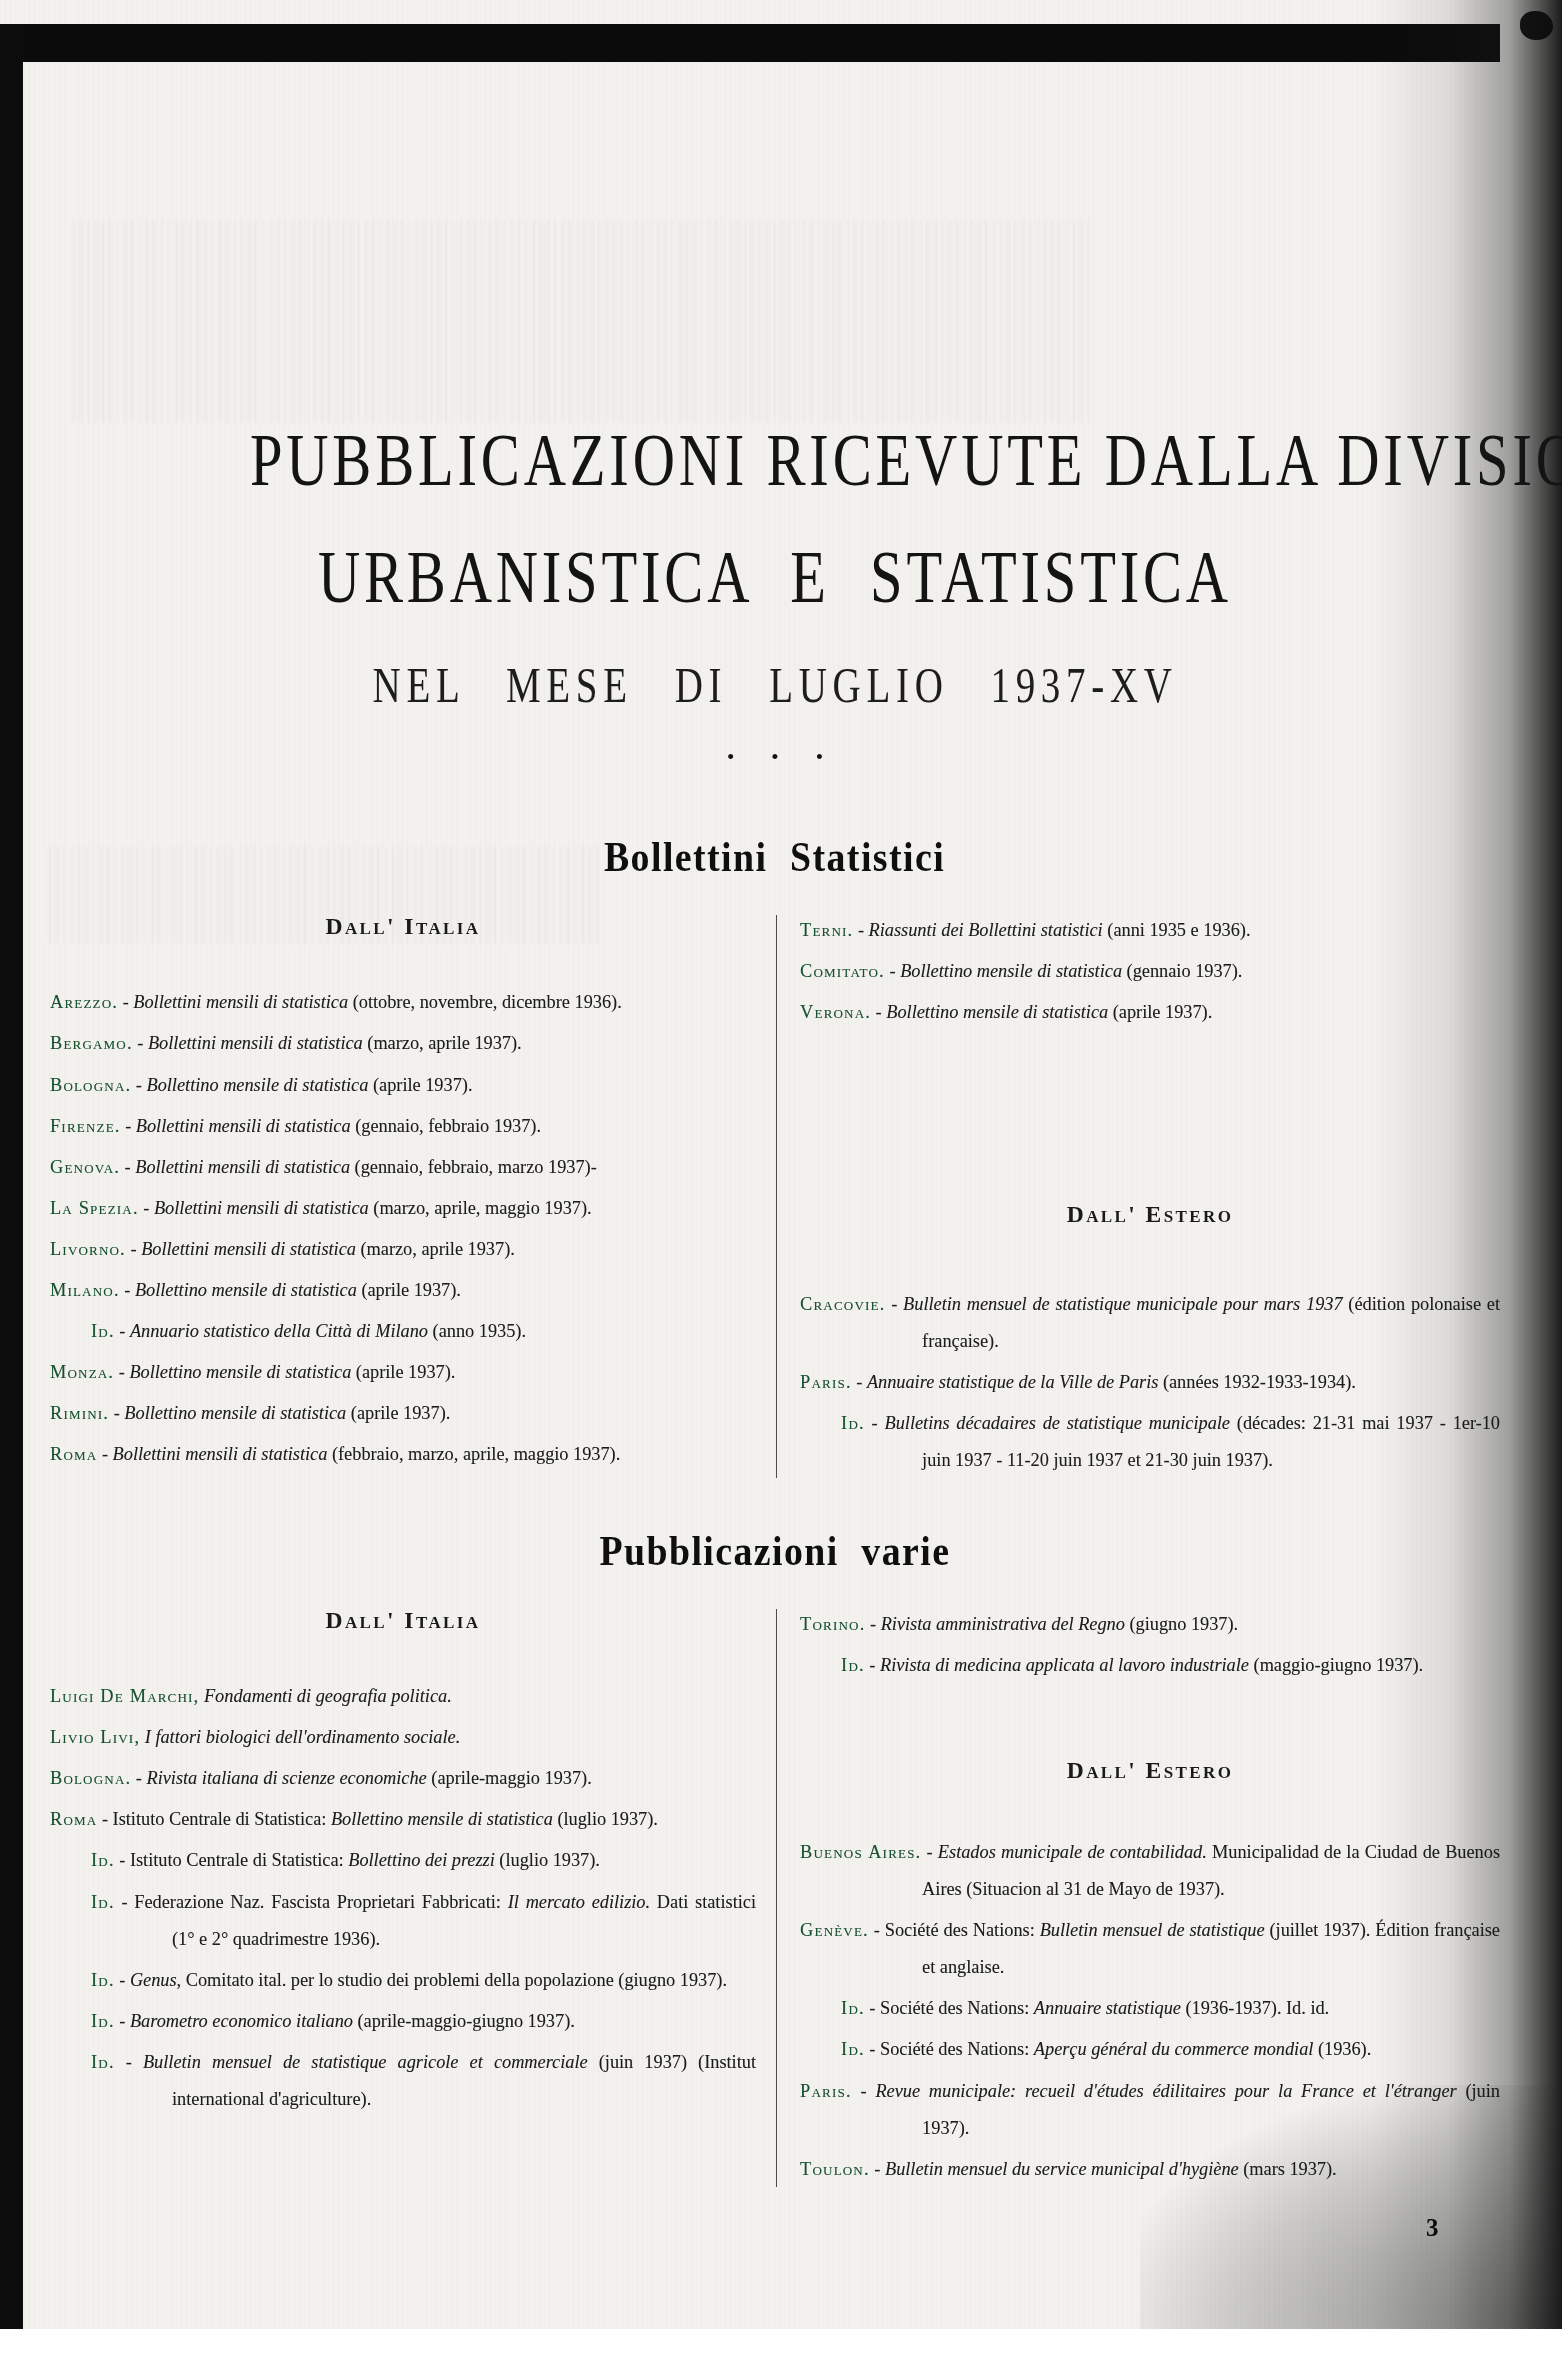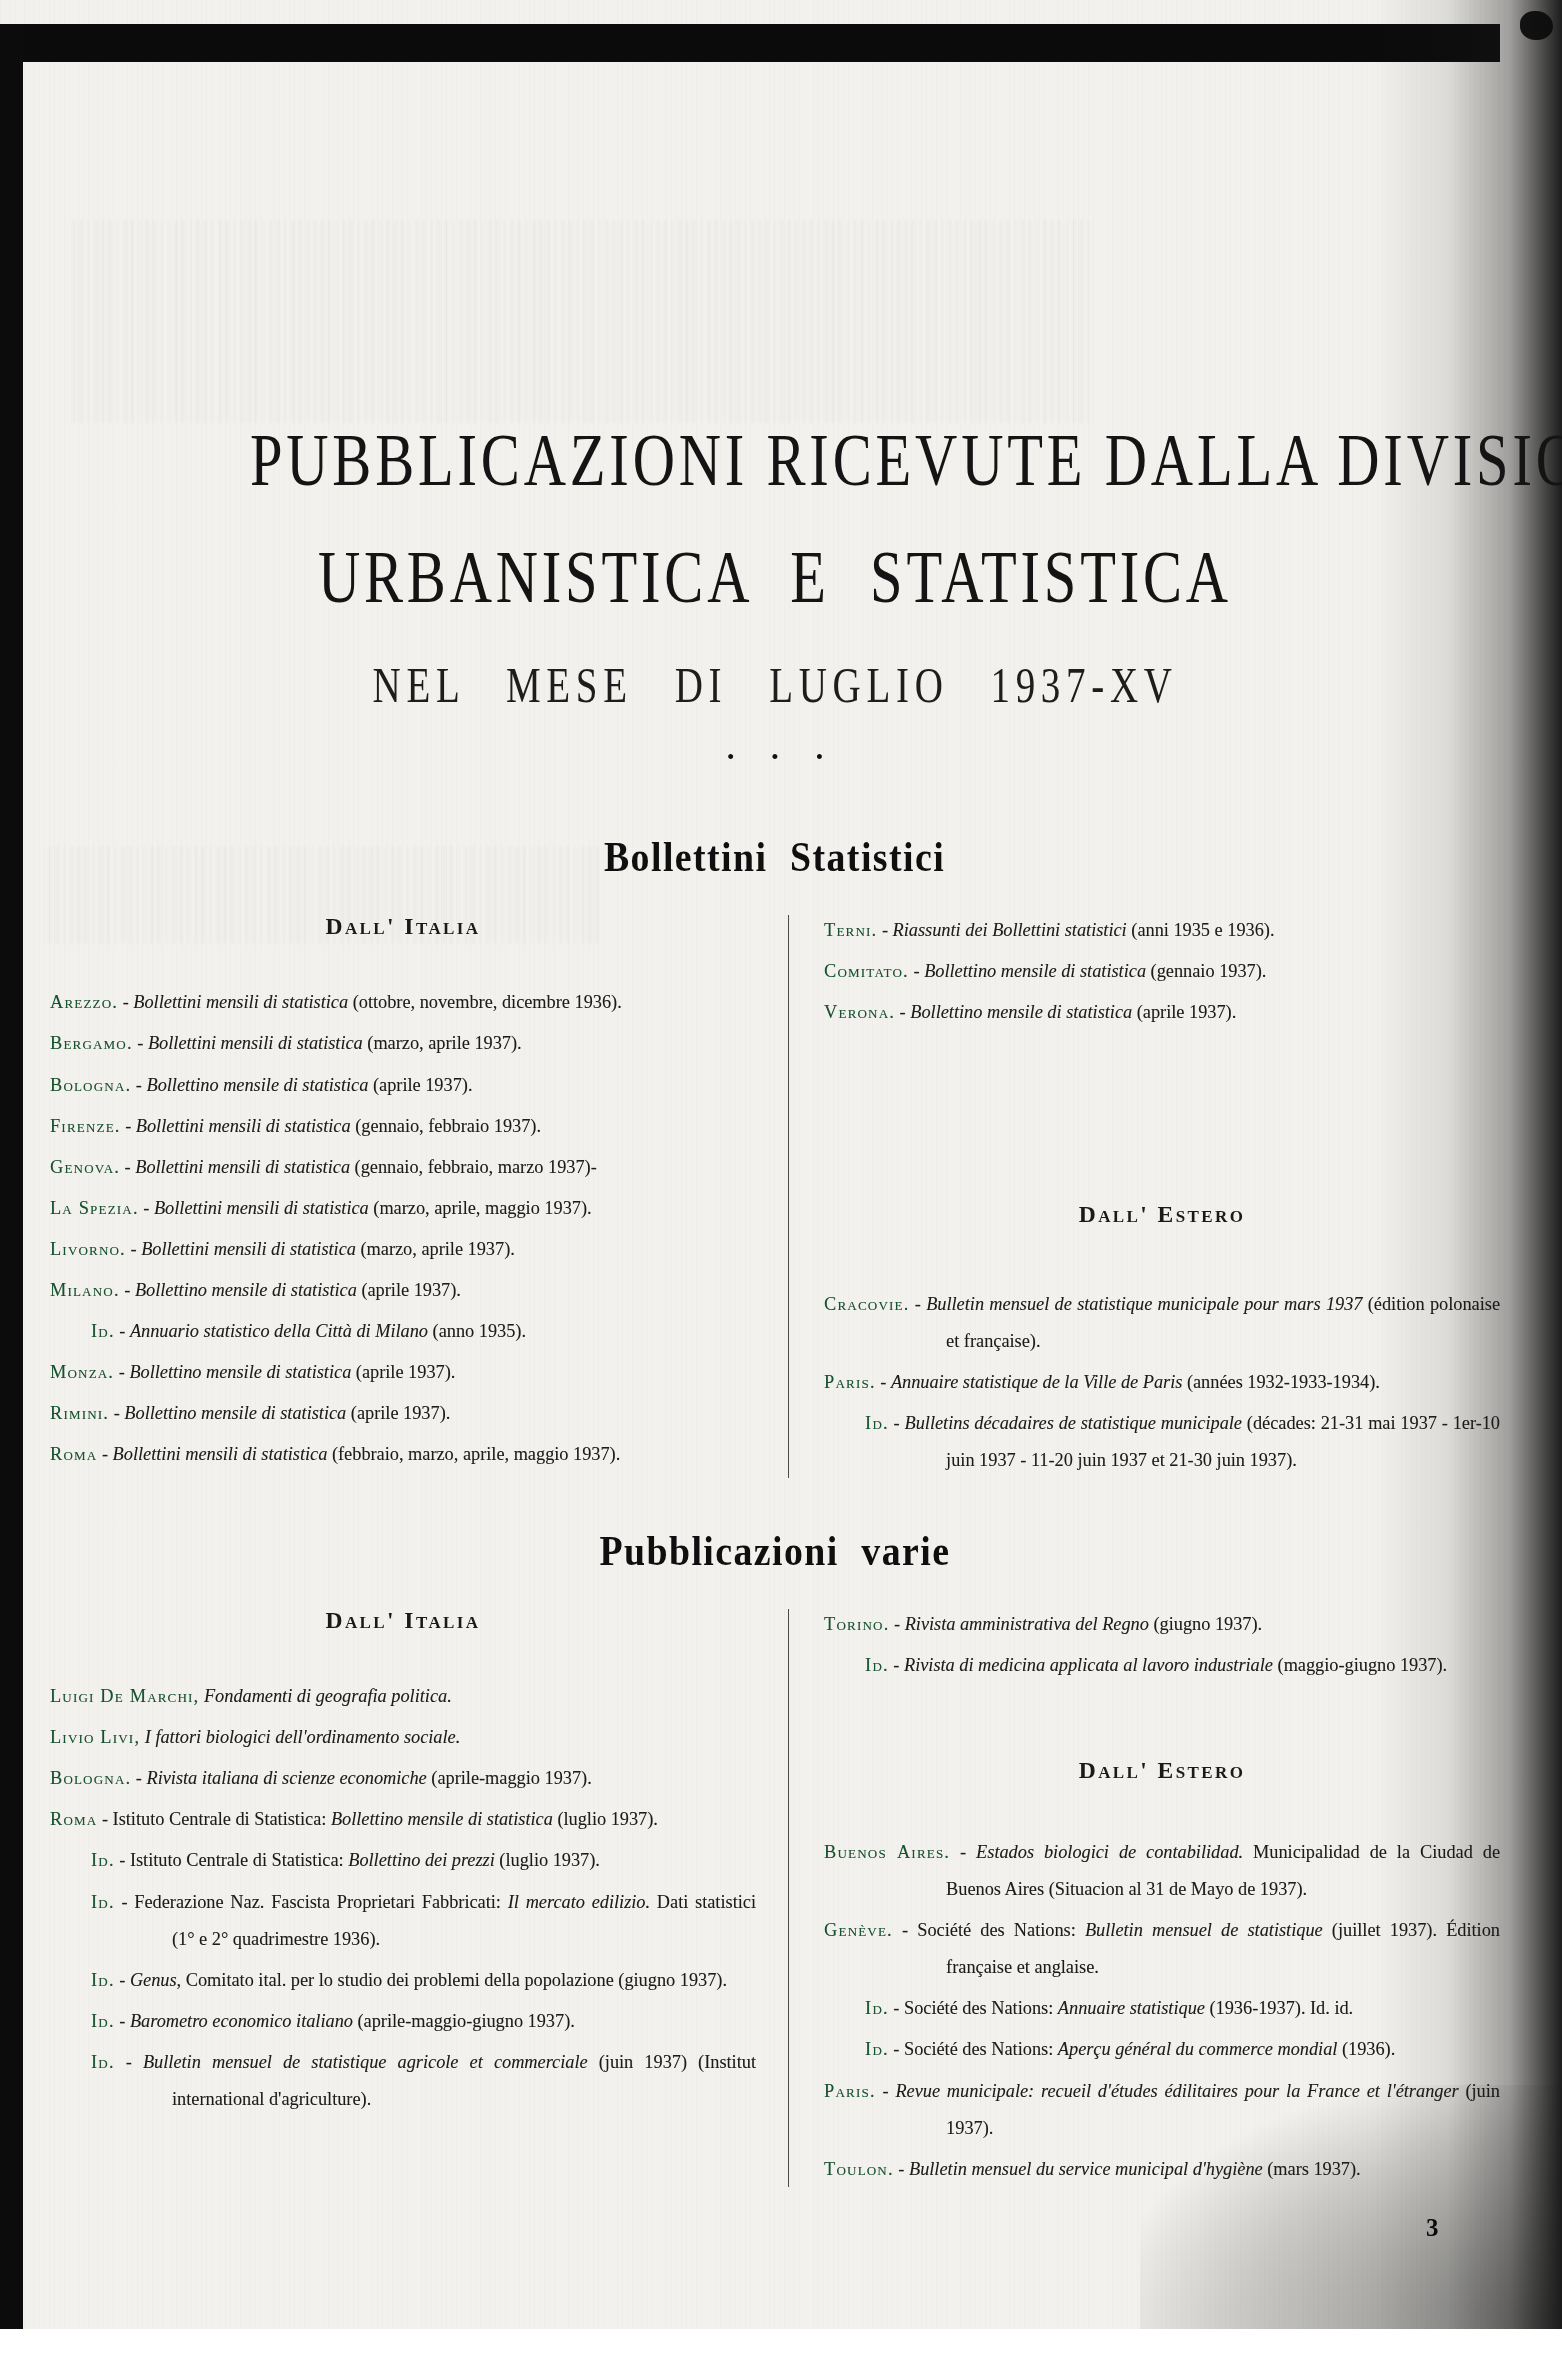--- a/index.html
+++ b/index.html
@@ -28,21 +28,21 @@
   .t3{font-size:50px;letter-spacing:7.3px;word-spacing:34px;margin-top:46px;color:#1d1d1d;}
   .t-row{line-height:1;}
   .ornament{margin-top:37px;font-size:21px;letter-spacing:37px;padding-left:37px;color:#111;line-height:1;}
 
   .sec-heading{text-align:center;margin:0;line-height:1;}
   .sec-heading .inner{display:inline-block;transform:scaleX(0.9);font-weight:700;font-size:42px;
     letter-spacing:1.6px;word-spacing:13px;color:#0f0f0f;}
   .sec1 .sec-heading{margin-top:68px;}
   .sec2 .sec-heading{margin-top:47px;text-align:center;}
 
-  .cols{display:flex;align-items:stretch;margin-top:34px;gap:12px;}
+  .cols{display:flex;align-items:stretch;margin-top:34px;}
   .col-l{width:706px;flex:none;}
   .divider{flex:none;width:1.6px;background:#4c4c4c;margin:3.3px 23px 4.9px 19.5px;}
   .col-r{flex:1;min-width:0;}
 
   .sub-heading{text-align:center;font-size:23.6px;font-weight:600;font-variant:small-caps;
     letter-spacing:2.4px;margin:0 0 44px 0;line-height:1.2;color:#1a1a1a;}
   .col-r .sub-heading.estero{margin-top:169px;margin-bottom:57px;}
   .sec2 .col-r .sub-heading.estero{margin-top:72px;margin-bottom:50px;}
 
   .entries{display:block;}
@@ -129,21 +129,21 @@
             </div>
         </div>
         <div class="divider"></div>
         <div class="col-r">
           <div class="entries">
               <p class="entry"><span class="s-l">Torino.</span><span class="s-r"> - </span><span class="s-i">Rivista amministrativa del Regno</span><span class="s-r"> (giugno 1937).</span></p>
               <p class="entry id"><span class="s-l">Id.</span><span class="s-r"> - </span><span class="s-i">Rivista di medicina applicata al lavoro industriale</span><span class="s-r"> (maggio-giugno 1937).</span></p>
             </div>
           <h3 class="sub-heading estero">Dall' Estero</h3>
           <div class="entries">
-              <p class="entry"><span class="s-l">Buenos Aires.</span><span class="s-r"> - </span><span class="s-i">Estados biologici de contabilidad.</span><span class="s-r"> Municipalidad de la Ciudad de Buenos Aires (Situacion al 31 de Mayo de 1937).</span></p>
+              <p class="entry"><span class="s-l">Buenos Aires.</span><span class="s-r"> - </span><span class="s-i">Estados municipale de contabilidad.</span><span class="s-r"> Municipalidad de la Ciudad de Buenos Aires (Situacion al 31 de Mayo de 1937).</span></p>
               <p class="entry"><span class="s-l">Genève.</span><span class="s-r"> - Société des Nations: </span><span class="s-i">Bulletin mensuel de statistique</span><span class="s-r"> (juillet 1937). Édition française et anglaise.</span></p>
               <p class="entry id"><span class="s-l">Id.</span><span class="s-r"> - Société des Nations: </span><span class="s-i">Annuaire statistique</span><span class="s-r"> (1936-1937). Id. id.</span></p>
               <p class="entry id"><span class="s-l">Id.</span><span class="s-r"> - Société des Nations: </span><span class="s-i">Aperçu général du commerce mondial</span><span class="s-r"> (1936).</span></p>
               <p class="entry"><span class="s-l">Paris.</span><span class="s-r"> - </span><span class="s-i">Revue municipale: recueil d'études édilitaires pour la France et l'étranger</span><span class="s-r"> (juin 1937).</span></p>
               <p class="entry"><span class="s-l">Toulon.</span><span class="s-r"> - </span><span class="s-i">Bulletin mensuel du service municipal d'hygiène</span><span class="s-r"> (mars 1937).</span></p>
             </div>
         </div>
       </div>
     </section>
   </div>

